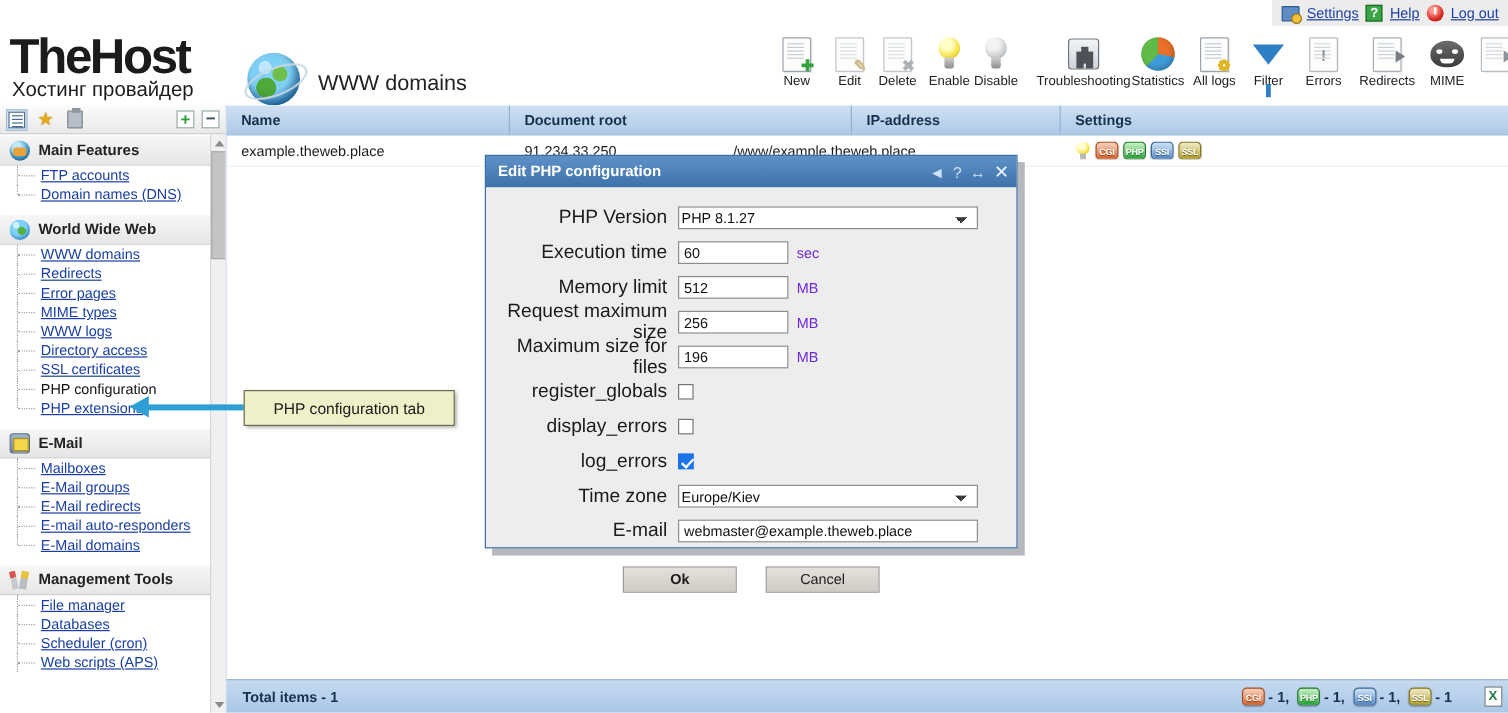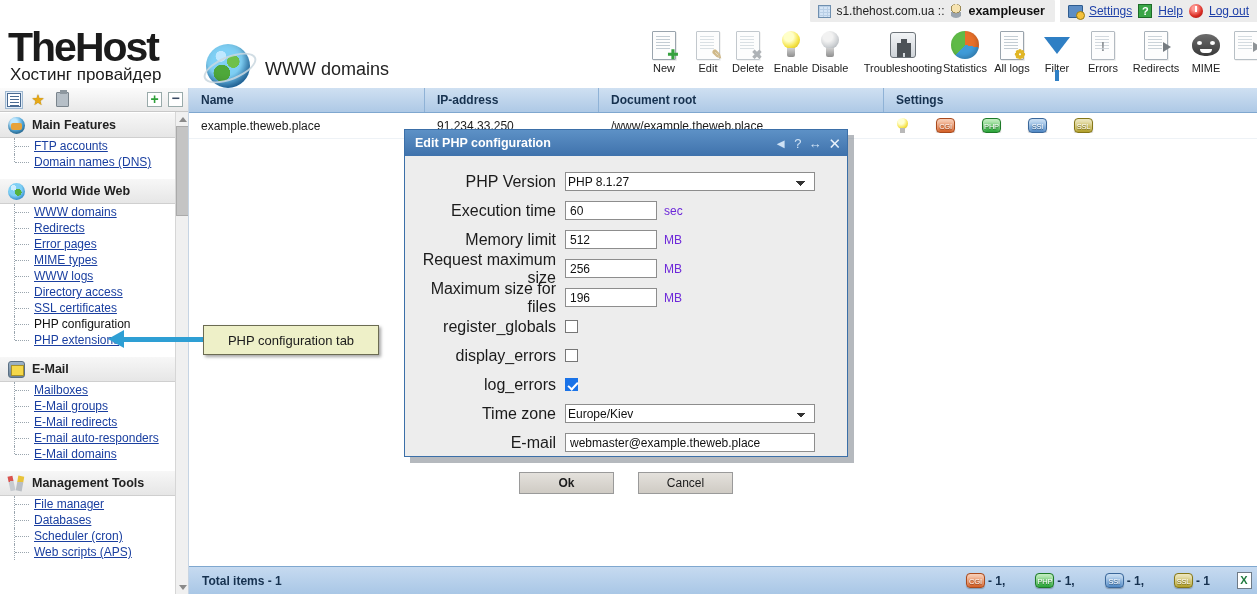--- a/index.html
+++ b/index.html
@@ -270,25 +270,24 @@
   }
   .grid-ico::after{content:'';position:absolute;right:-3px;bottom:-3px;width:8px;height:8px;border-radius:50%;
     background:#f0bb2e;border:1px solid #9a7a10;}
 
   .tbody { position:absolute; left:0; top:25px; right:16px; bottom:28px; overflow:hidden; background:#fff; }
   .trow { display:flex; height:26px; align-items:center; border-bottom:1px solid #eef2f6; }
   .td { font-size:12px; color:#1b1b1b; padding-left:12px; white-space:nowrap; overflow:hidden; }
   .td.c1{width:236px;} .td.c2{width:174px;} .td.c3{width:285px;} .td.c4{flex:1; display:flex; align-items:center; gap:4px;}
 
   .pill {
-    width:19px;height:15px;border-radius:4px; font-size:7.5px; font-weight:normal; color:#fff;
+    width:19px;height:15px;border-radius:4px; font-size:7.5px; font-weight:bold; color:#fff;
     text-align:center; line-height:15px; letter-spacing:-.2px;
     box-shadow: inset 0 5px 4px rgba(255,255,255,.45), 0 1px 1px rgba(0,0,0,.25);
     text-shadow: 0 1px 0 rgba(0,0,0,.35);
-    margin-left: 23px;
   }
   .pill.cgi { background: linear-gradient(to bottom,#f2a479,#d4622a); border:1px solid #a94a1d; }
   .pill.php { background: linear-gradient(to bottom,#8fe08a,#2ba33a); border:1px solid #1d7a28; }
   .pill.ssi { background: linear-gradient(to bottom,#9dc4ea,#5289c4); border:1px solid #3a679a; }
   .pill.ssl { background: linear-gradient(to bottom,#ded38a,#b2a02c); border:1px solid #857718; }
   .mini-bulb {
     width:13px;height:15px;position:relative;
   }
   .mini-bulb .g{position:absolute;left:1px;top:0;width:11px;height:11px;border-radius:50%;
     background: radial-gradient(circle at 38% 30%, #ffffd2 0 28%, #f7e44f 62%, #cfae12 100%);}
@@ -385,26 +384,20 @@
     border-right:16px solid #2e9fd4;
   }
 </style>
 </head>
 <body>
 
 <div id="app">
 
   <div class="topbar">
     <div class="topbar-right">
-      <div class="acct-box">
-        <span class="ico ico-server"></span>
-        <span class="server">s1.thehost.com.ua ::</span>
-        <span class="ico ico-user"></span>
-        <span class="uname">exampleuser</span>
-      </div>
       <div class="links-box">
         <span class="ico ico-monitor"></span>
         <a>Settings</a>
         <span class="ico ico-help">?</span>
         <a>Help</a>
         <span class="ico ico-power"></span>
         <a>Log out</a>
       </div>
     </div>
   </div>
@@ -583,22 +576,22 @@
         <div class="arrow" style="position:absolute;bottom:0;left:0">
             <span class="tri-dn"></span>
           </div>
       </div>
     </div>
   </div>
 
   <div class="main">
     <div class="thead">
       <div class="th c1">Name</div>
+      <div class="th c3">Document root</div>
       <div class="th c2">IP-address</div>
-      <div class="th c3">Document root</div>
       <div class="th c4">
         <span>Settings</span>
         <span class="th-gear"><span class="grid-ico"></span></span>
       </div>
     </div>
 
     <div class="tbody">
       <div class="trow">
         <div class="td c1">example.theweb.place</div>
         <div class="td c2">91.234.33.250</div>

